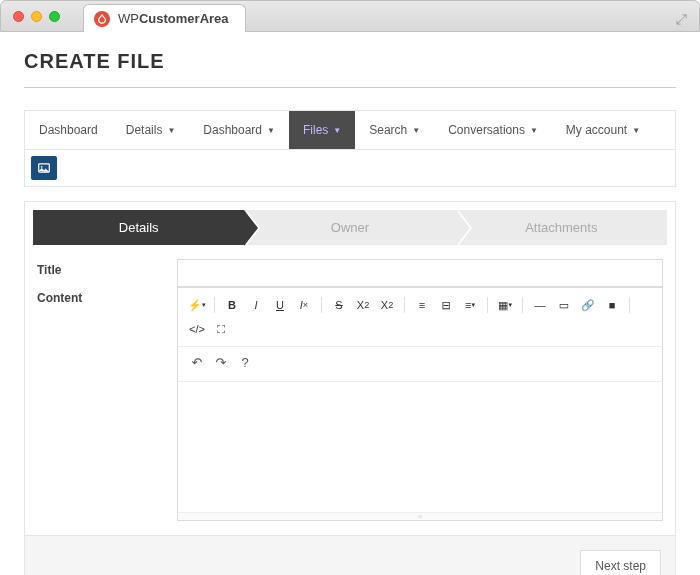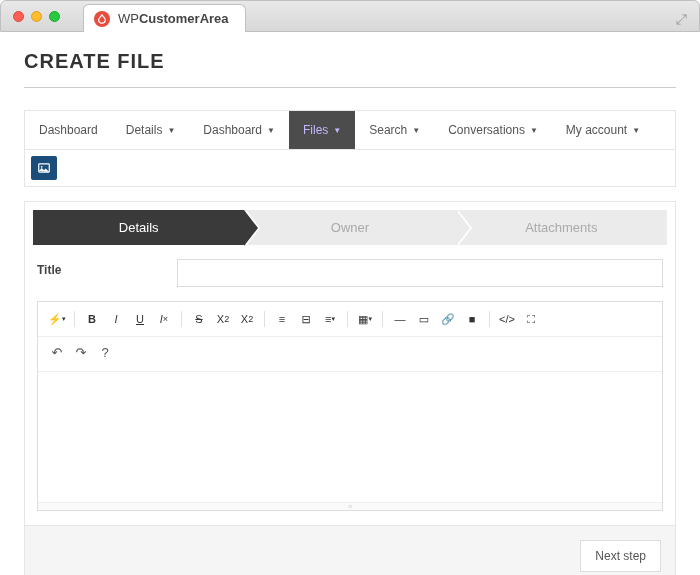--- a/index.html
+++ b/index.html
@@ -29,21 +29,21 @@
     
     .content-panel { border: 1px solid #e5e5e5; margin-top: 14px; padding: 8px 8px 0 8px; }
     .wizard { display: flex; gap: 0; margin-bottom: 14px; }
     .wizard-step { flex: 1; text-align: center; padding: 10px 0; font-size: 13px; color: #aaa; background: #ebebeb; position: relative; }
     .wizard-step.active { background: #3a3a3a; color: #fff; }
     .wizard-step::after { content:""; position:absolute; right:-14px; top:0; border-left:14px solid #ebebeb; border-top:18px solid transparent; border-bottom:18px solid transparent; z-index:2; }
     .wizard-step.active::after { border-left-color:#3a3a3a; }
     .wizard-step::before { content:""; position:absolute; right:-16px; top:0; border-left:14px solid #fff; border-top:18px solid transparent; border-bottom:18px solid transparent; z-index:1; }
     .wizard-step:last-child::after, .wizard-step:last-child::before { display:none; }
     
-    .form-row { display: flex; margin-bottom: 14px; padding: 0 4px; }
+    .form-row { display: flex; padding: 0 4px; }
     .form-label { width: 140px; font-size: 12px; font-weight: 700; color: #444; padding-top: 4px; }
     .form-control { flex: 1; }
     .text-input { width: 100%; height: 28px; border: 1px solid #ddd; padding: 0 8px; font-size: 13px; }
     
     .editor { border: 1px solid #ddd; }
     .toolbar { border-bottom: 1px solid #eee; padding: 6px 8px; display: flex; flex-wrap: wrap; gap: 2px; align-items: center; font-size: 11px; color: #333; }
     .tb-btn { min-width: 22px; height: 22px; display: inline-flex; align-items: center; justify-content: center; cursor: pointer; }
     .tb-sep { width: 1px; height: 16px; background: #e0e0e0; margin: 0 4px; }
     .toolbar-row2 { padding: 4px 8px 8px 8px; display:flex; gap:2px; border-bottom: 1px solid #eee;}
     .editor-area { height: 130px; background: #fff; }
@@ -123,20 +123,21 @@
     </div>
 
     <div class="form-row">
       <div class="form-label">Title</div>
       <div class="form-control">
         <input class="text-input" type="text" value="" style="">
       </div>
     </div>
 
     <div class="form-row">
+      <div class="form-label">Content</div>
       <div class="form-control">
         <div class="editor">
           <div class="toolbar">
             <span class="tb-btn">⚡<span style="font-size:7px">▾</span></span>
             <span class="tb-sep"></span>
             <span class="tb-btn">
                 <b>B</b>
               </span>
             <span class="tb-btn">
                 <i>I</i>

